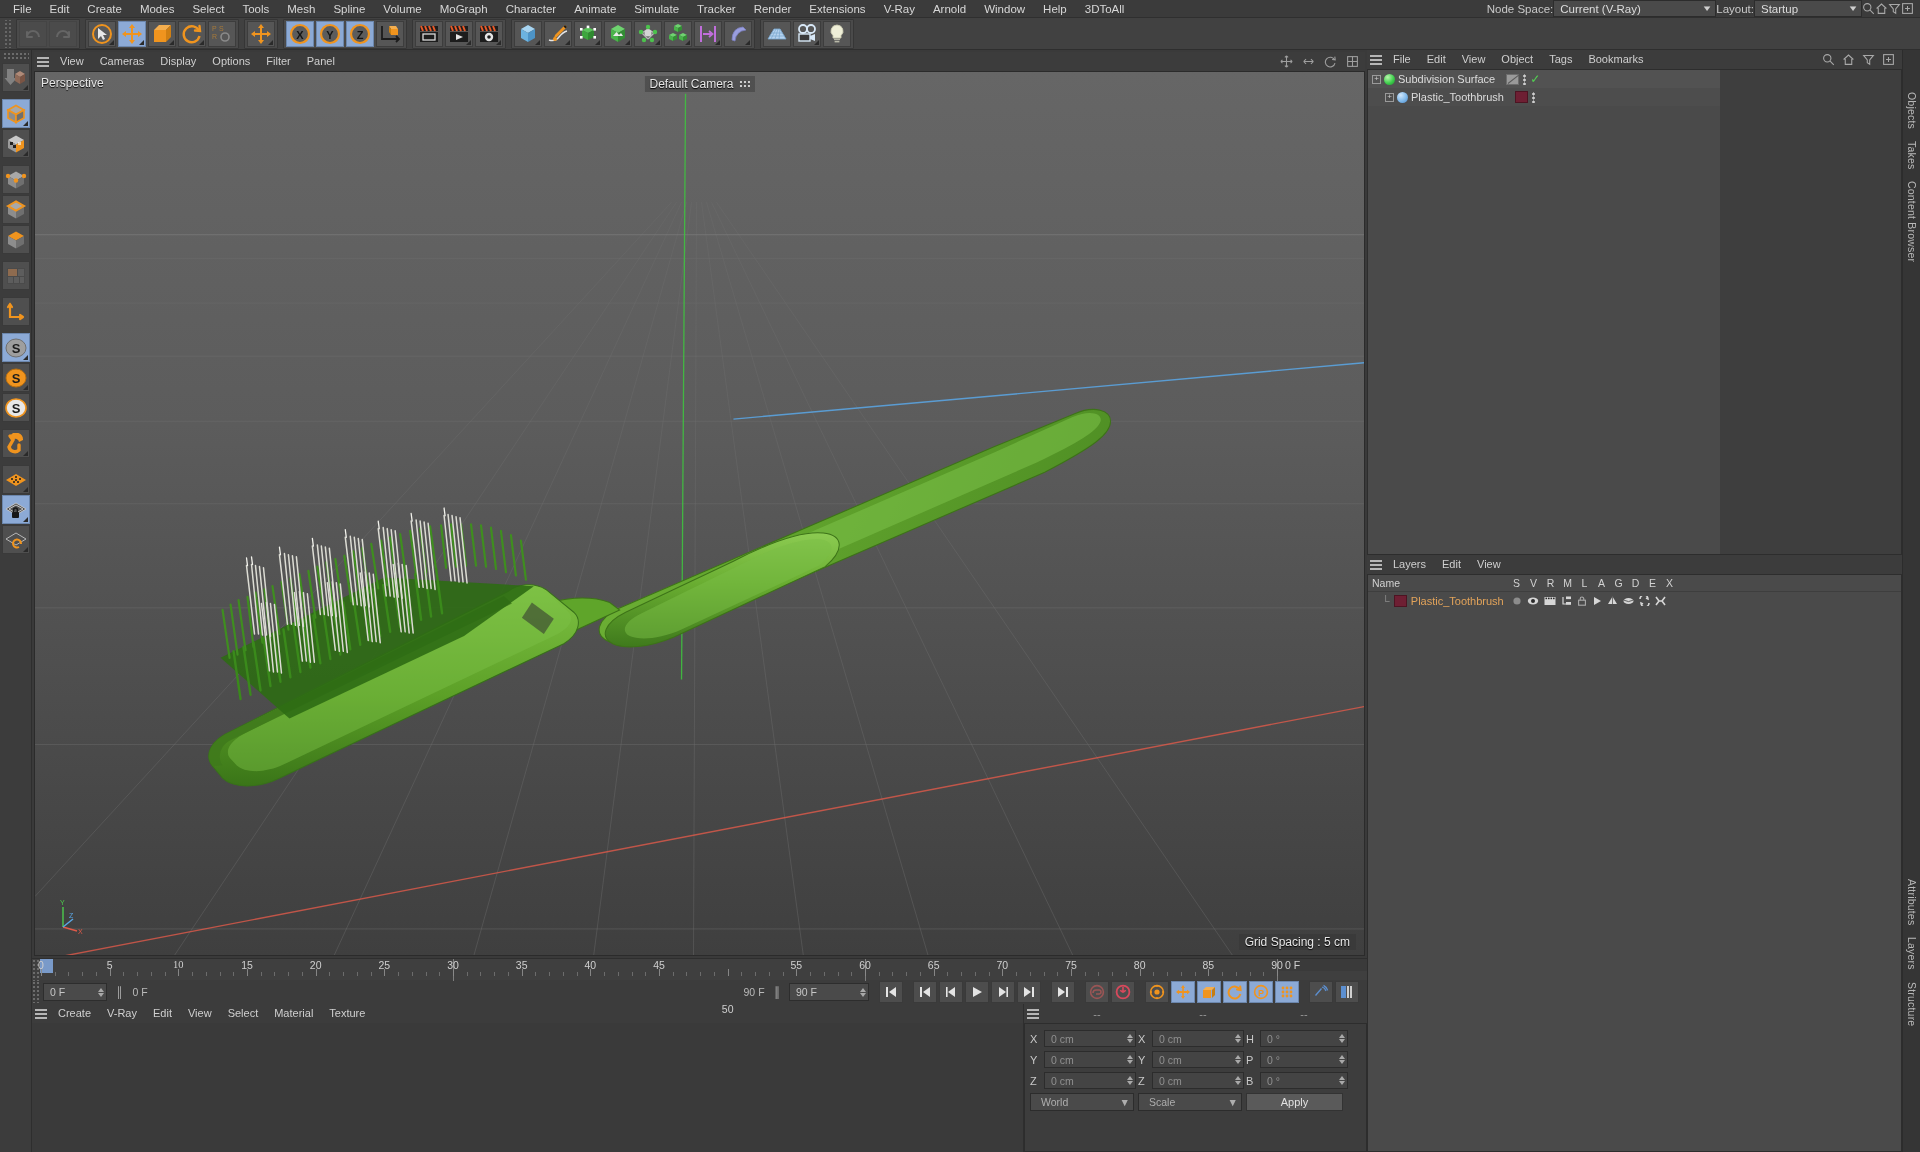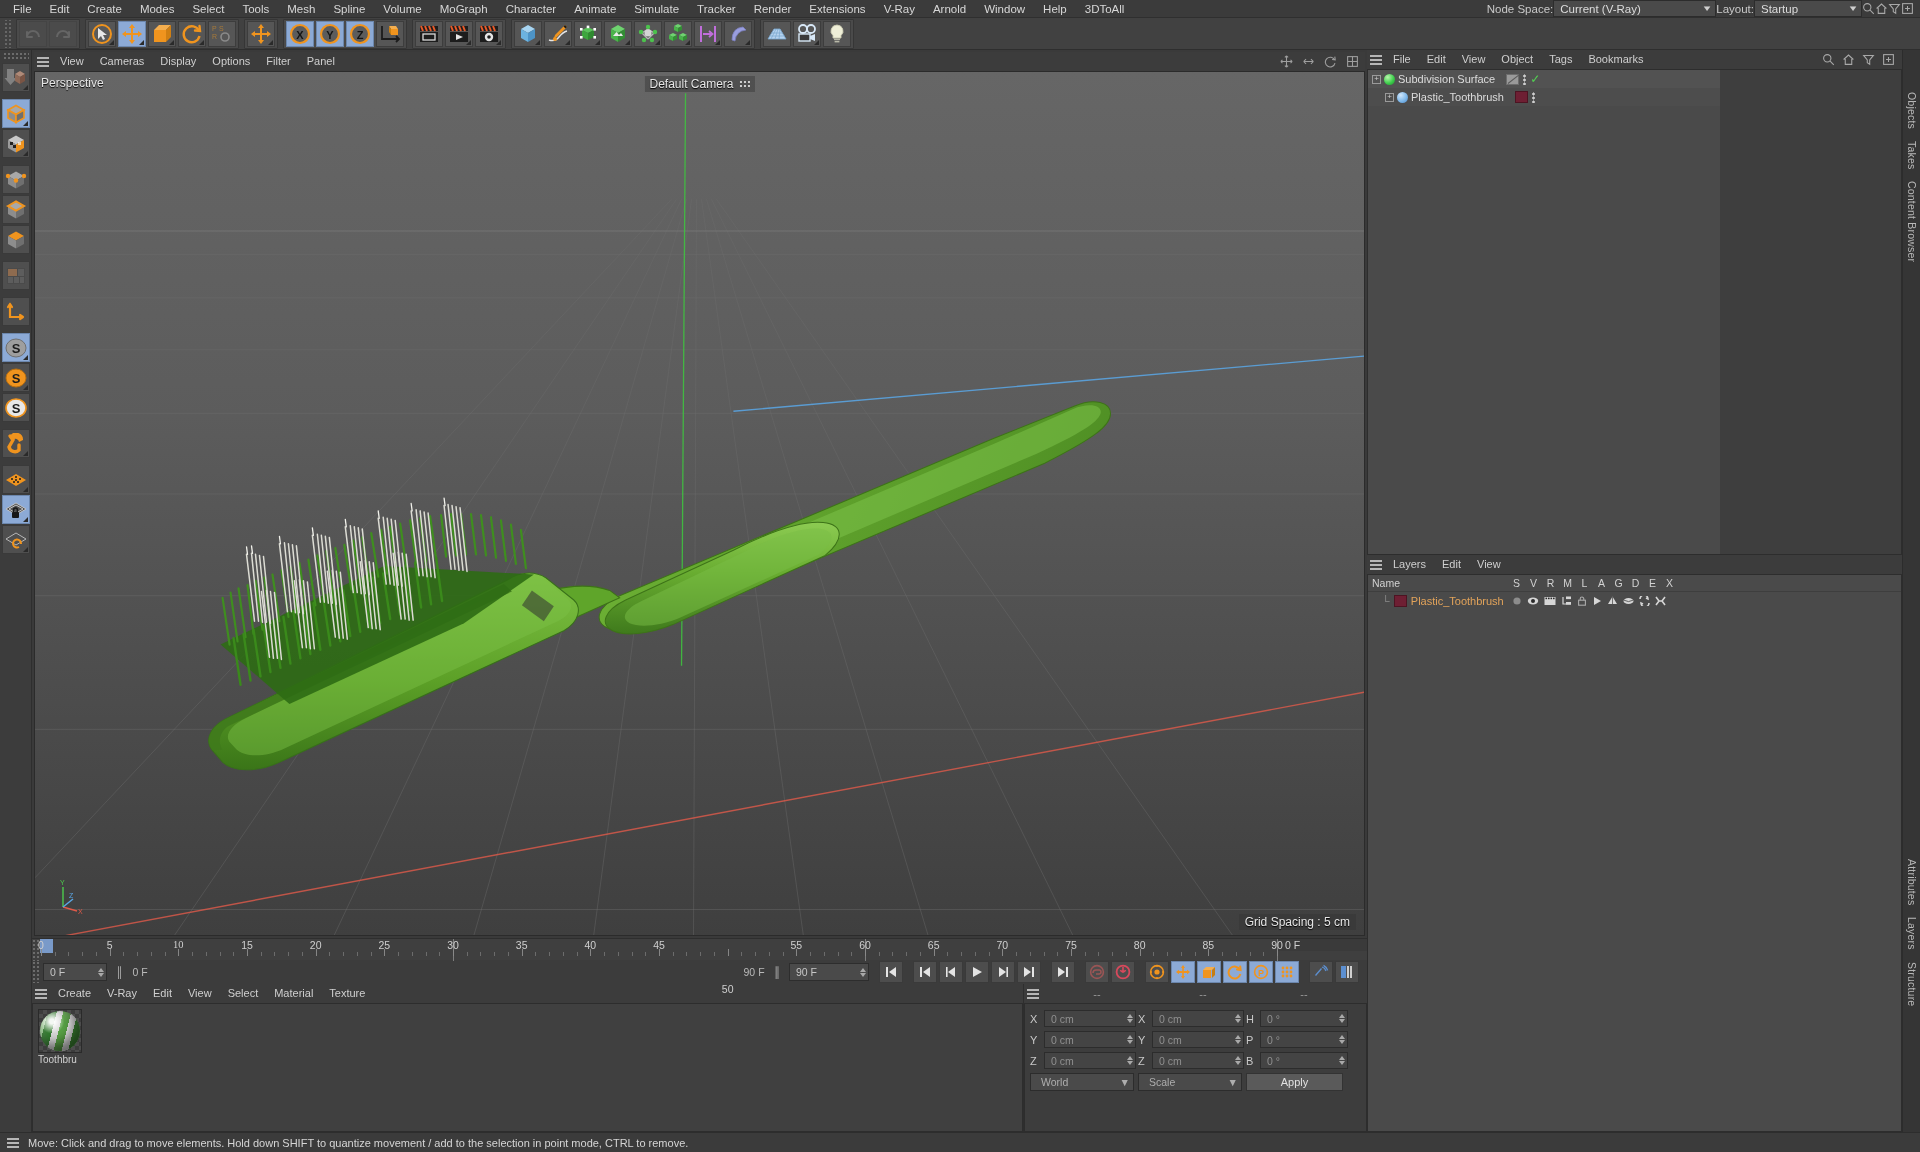--- a/index.html
+++ b/index.html
@@ -1202,28 +1202,20 @@
                 <i></i>
               </div>
             <div class="mi">Create</div>
             <div class="mi">V-Ray</div>
             <div class="mi">Edit</div>
             <div class="mi">View</div>
             <div class="mi">Select</div>
             <div class="mi">Material</div>
             <div class="mi">Texture</div>
           </div>
-          <div class="matbody">
-            <div class="matitem">
-              <div class="matthumb">
-                <div class="matsphere"></div>
-              </div>
-              <div class="matname">Toothbru</div>
-            </div>
-          </div>
         </div>
 
         <div class="coordpanel">
           <div class="cphead">
             <div class="ham">
                 <i></i>
                 <i></i>
                 <i></i>
               </div>
             <div class="dash" style="width:110px">--</div>
@@ -1466,21 +1458,13 @@
       <div class="etab">Takes</div>
       <div class="etab">Content Browser</div>
       <div style="flex:1 1 auto"></div>
       <div class="etab">Attributes</div>
       <div class="etab">Layers</div>
       <div class="etab">Structure</div>
       <div style="height:120px"></div>
     </div>
   </div>
 
-  <div class="statusbar">
-    <div class="ham">
-        <i></i>
-        <i></i>
-        <i></i>
-      </div>
-    <div class="txt">Move: Click and drag to move elements. Hold down SHIFT to quantize movement / add to the selection in point mode, CTRL to remove.</div>
-  </div>
 </div>
 
 </body></html>

